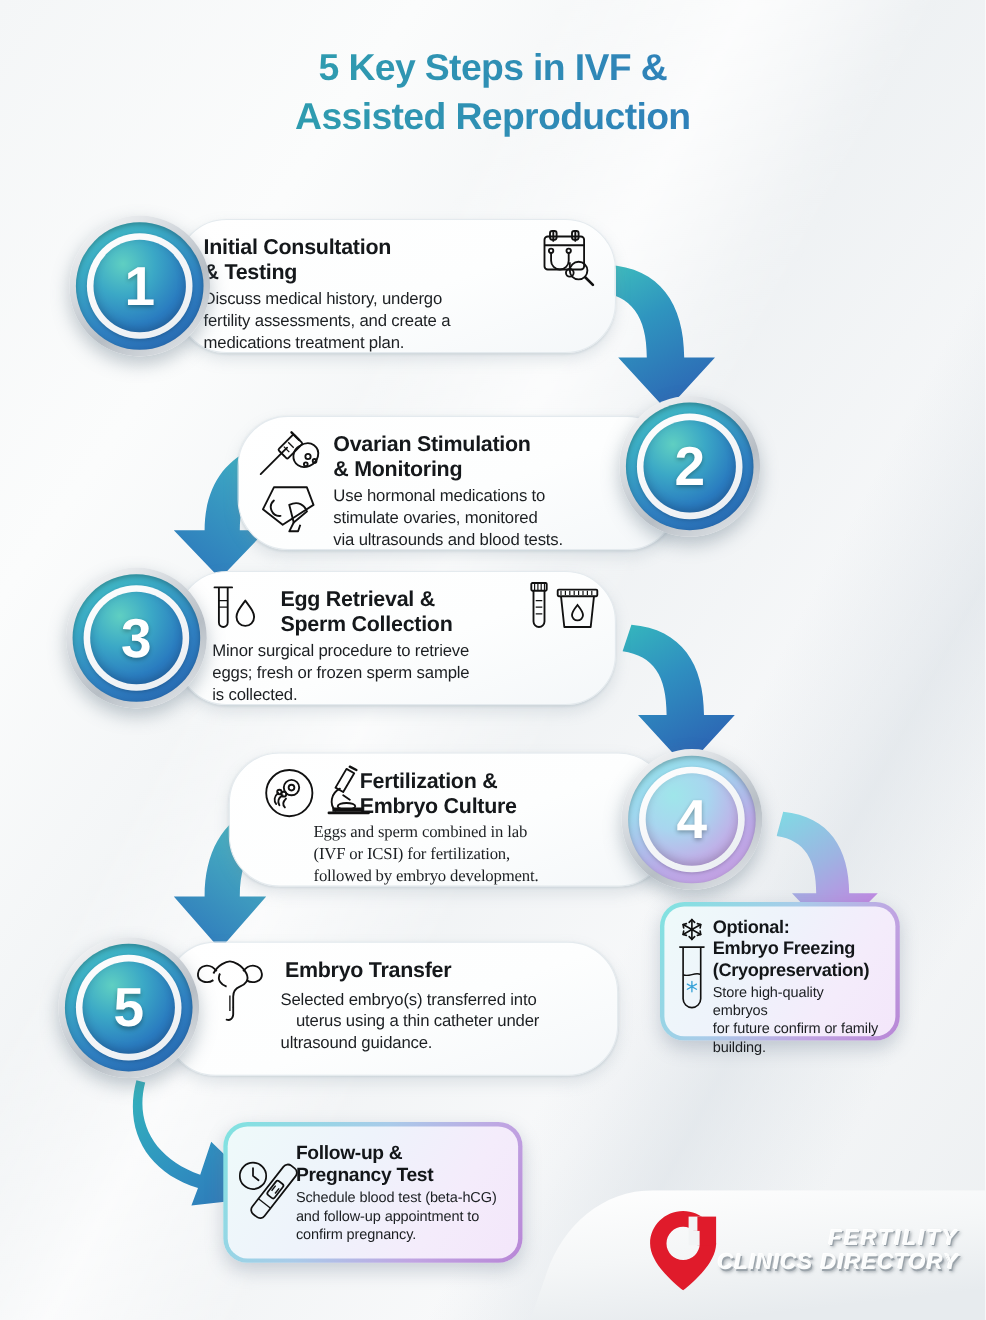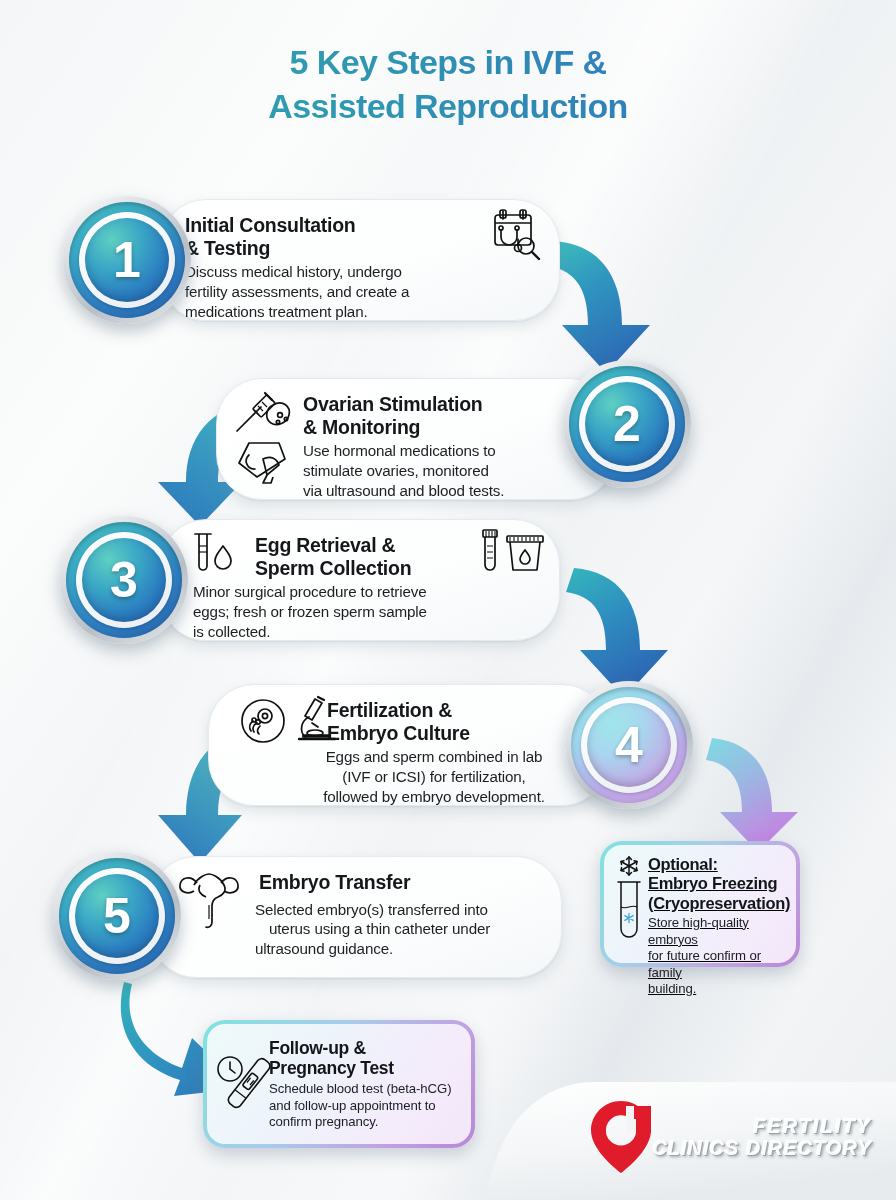--- a/index.html
+++ b/index.html
@@ -259,21 +259,21 @@
           <path d="M32 38 l-4 8 h8 l2 -6" stroke-linejoin="round"></path>
         </svg>
       </div>
       <div class="c-title">
         <div>Ovarian Stimulation</div>
         <div>&amp; Monitoring</div>
       </div>
       <div class="c-body">
         <div>Use hormonal medications to</div>
         <div>stimulate ovaries, monitored</div>
-        <div>via ultrasound and blood tests.</div>
+        <div>via ultrasounds and blood tests.</div>
       </div>
     </div>
   </div>
   <div class="numcircle th-blue" style="left:563px; top:360px;">
     <div class="ring2">
         <div class="ring3">
           <div class="disc">2</div>
         </div>
       </div>
   </div>
@@ -341,21 +341,21 @@
           <path d="M21 30 l6 4" stroke-linecap="round"></path>
           <ellipse cx="24" cy="40" rx="8" ry="3"></ellipse>
           <path d="M8 46 H44" stroke-linecap="round" stroke-width="2.4"></path>
           <path d="M12 44 h26 v-2 H12 Z" fill="#111"></path>
         </svg>
       </div>
       <div class="c-title">
         <div>Fertilization &amp;</div>
         <div>Embryo Culture</div>
       </div>
-      <div class="c-body" style="text-align:center; margin-left:-42px;">
+      <div class="c-body" style="text-align:left; margin-left:-42px;font-family:Liberation Serif, serif;">
         <div>Eggs and sperm combined in lab</div>
         <div>(IVF or ICSI) for fertilization,</div>
         <div>followed by embryo development.</div>
       </div>
     </div>
   </div>
   <div class="numcircle th-violet" style="left:565px; top:681px;">
     <div class="ring2">
         <div class="ring3">
           <div class="disc">4</div>
@@ -386,21 +386,21 @@
     </div>
   </div>
   <div class="numcircle th-blue" style="left:53px; top:852px;">
     <div class="ring2">
         <div class="ring3">
           <div class="disc">5</div>
         </div>
       </div>
   </div>
 
-  <div class="gcard" style="left:600px; top:841px; width:200px; height:126px;text-decoration:underline;">
+  <div class="gcard" style="left:600px; top:820px; width:218px; height:126px;">
     <div class="gcard-in" style="padding-left:44px;">
       <div style="position:absolute; left:12px; top:14px;">
         <svg width="34" height="92" viewBox="0 0 34 92" fill="none" stroke="#111" stroke-width="1.5">
           <g transform="translate(17,11)">
             <path d="M0 -9 V9 M-8 -4.5 L8 4.5 M-8 4.5 L8 -4.5" stroke-linecap="round"></path>
             <path d="M-2.5 -6.5 L0 -9 L2.5 -6.5 M-2.5 6.5 L0 9 L2.5 6.5" stroke-linecap="round"></path>
             <path d="M-8 -4.5 l0.5 3 M-8 -4.5 l3 -0.8 M8 4.5 l-0.5 -3 M8 4.5 l-3 0.8" stroke-linecap="round"></path>
             <path d="M-8 4.5 l0.5 -3 M-8 4.5 l3 0.8 M8 -4.5 l-0.5 3 M8 -4.5 l-3 -0.8" stroke-linecap="round"></path>
           </g>
           <path d="M6 27 H28" stroke-linecap="round"></path>

